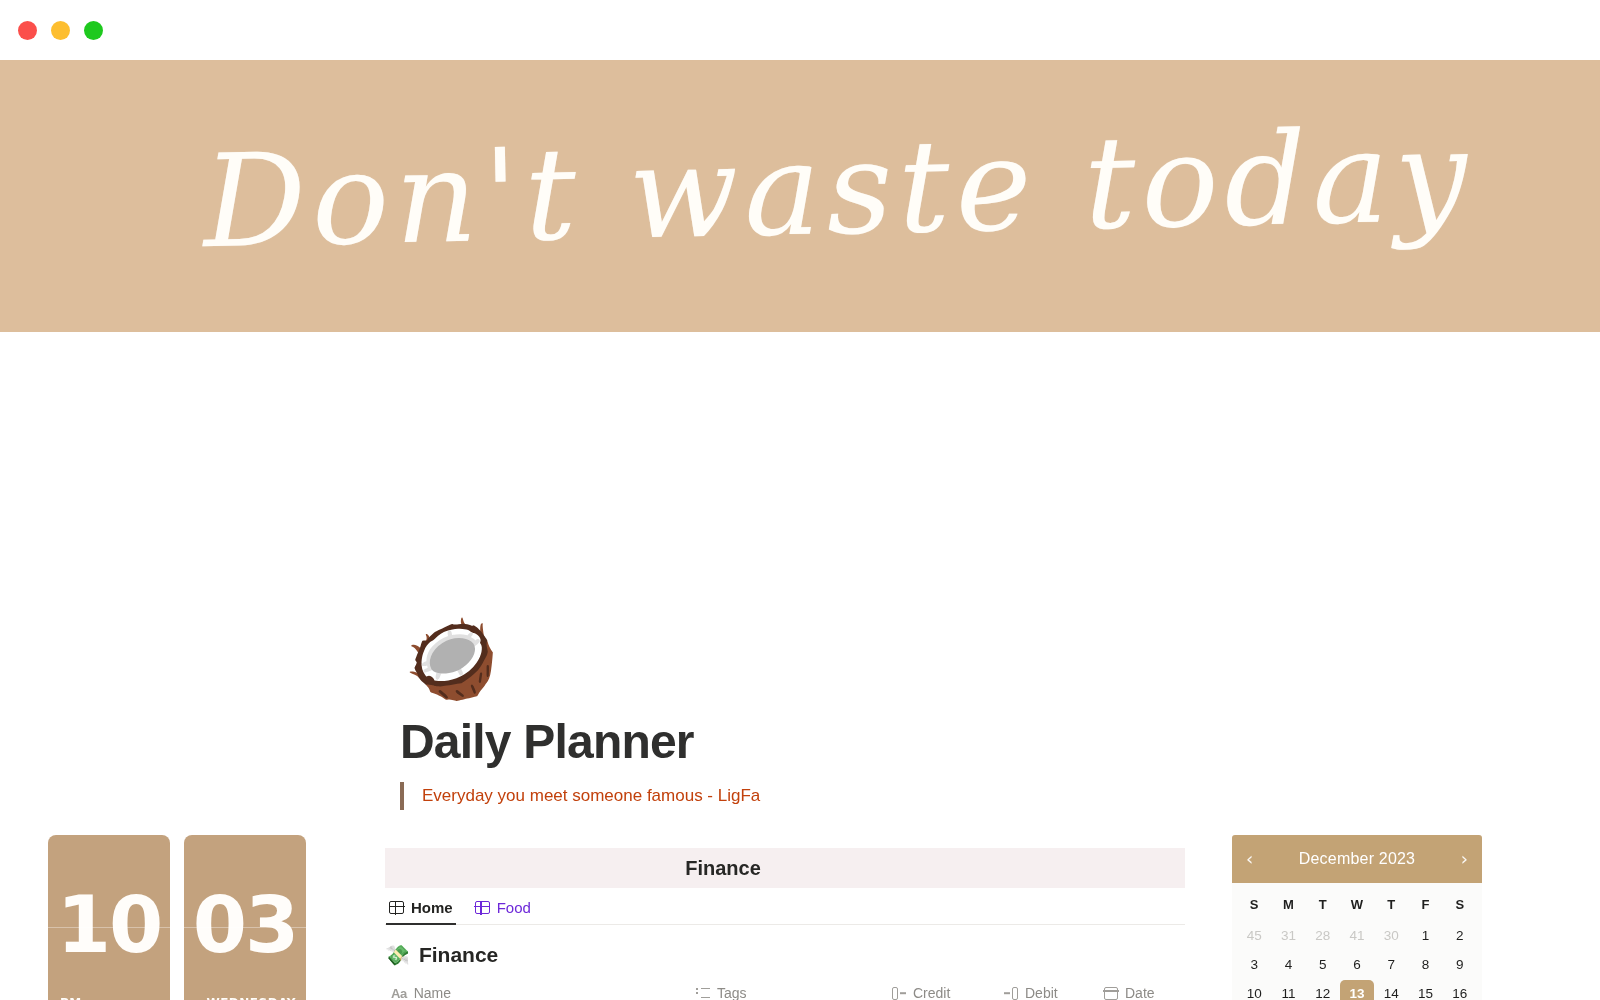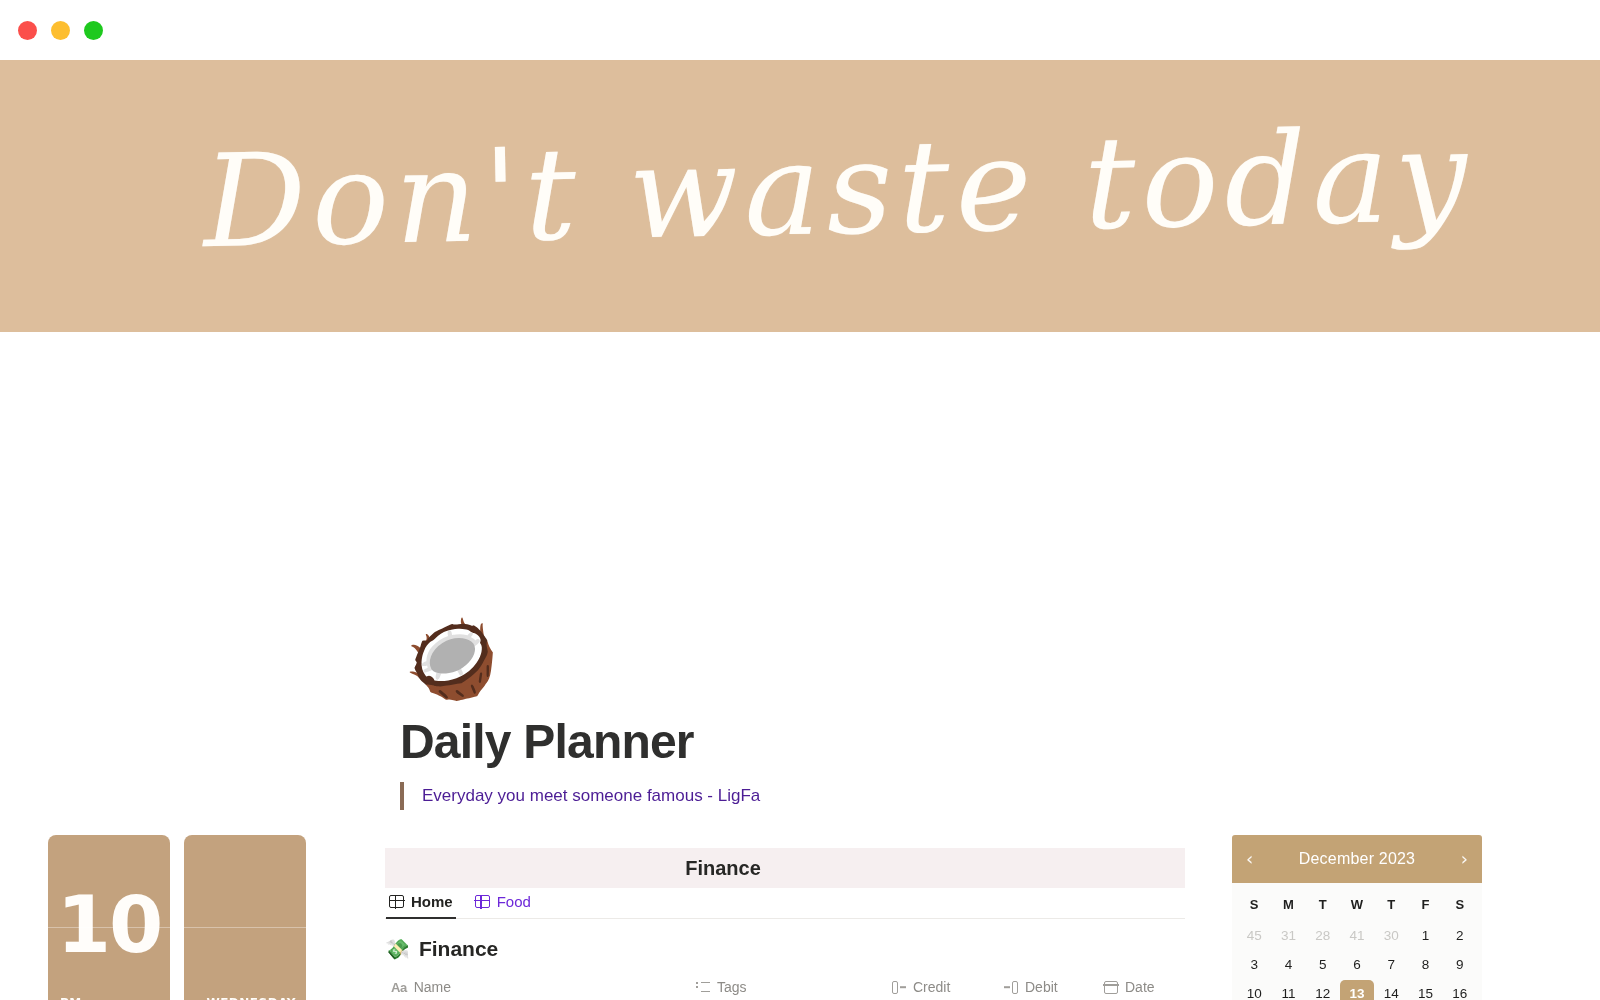--- a/index.html
+++ b/index.html
@@ -68,21 +68,21 @@
     font-weight: 700;
     color: #2f2f2e;
     letter-spacing: -0.8px;
   }
   .quote {
     position: absolute;
     left: 400px; top: 450px;
     display: flex; align-items: center; gap: 18px;
   }
   .quote-bar { width: 4px; height: 28px; background: #8a6b55; display:block; }
-  .quote-text { font-size: 17px; color: #4c1d95; }
+  .quote-text { font-size: 17px; color: #c2410c; }
 
   
   .left-col {
     position: absolute;
     left: 48px; top: 503px;
     width: 288px;
   }
   .flipclock {
     display: flex; gap: 14px;
   }
@@ -130,21 +130,21 @@
     background: #f6eff0;
     display: flex; align-items: center; justify-content: center;
   }
   .section-band span {
     font-size: 20px; font-weight: 700; color: #272725;
     transform: translateX(-62px);
   }
 
   .db-tabs {
     display: flex; align-items: flex-end; gap: 22px;
-    height: 31px;
+    height: 37px;
     padding-left: 4px;
     border-bottom: 1px solid #eceae7;
     position: relative;
   }
   .db-tab {
     display: flex; align-items: center; gap: 7px;
     font-size: 15px;
     padding-bottom: 8px;
     position: relative;
   }
@@ -311,20 +311,21 @@
   </div>
 
   <div class="left-col">
 
     <div class="flipclock">
       <div class="flip-card">
         <div class="flip-num">10</div>
         <div class="flip-label left">PM</div>
       </div>
       <div class="flip-card">
+        <div class="flip-num">03</div>
         <div class="flip-label right">WEDNESDAY</div>
       </div>
     </div>
 
   </div>
 
   <div class="center-col">
 
     <div class="section-band">
       <span>Finance</span>

